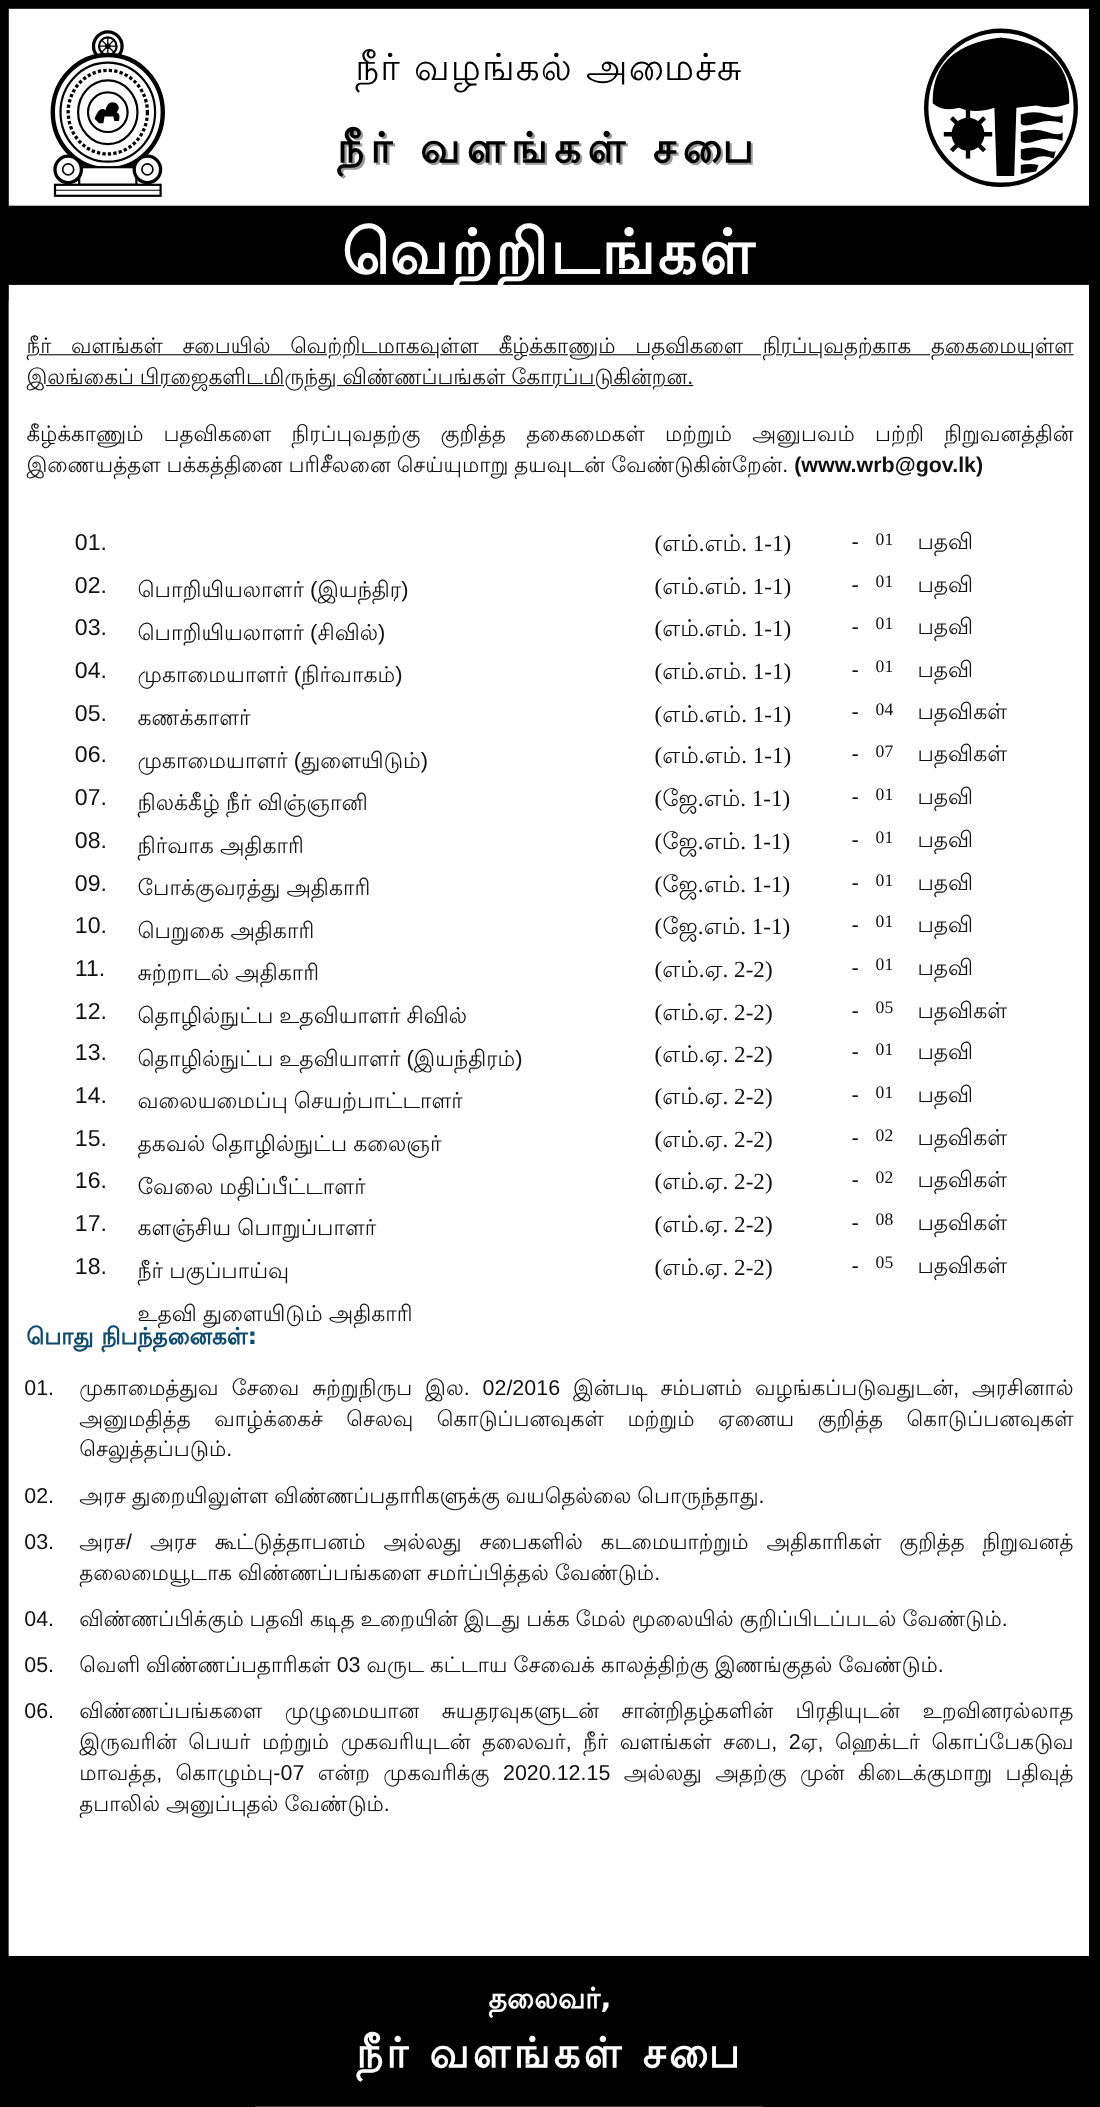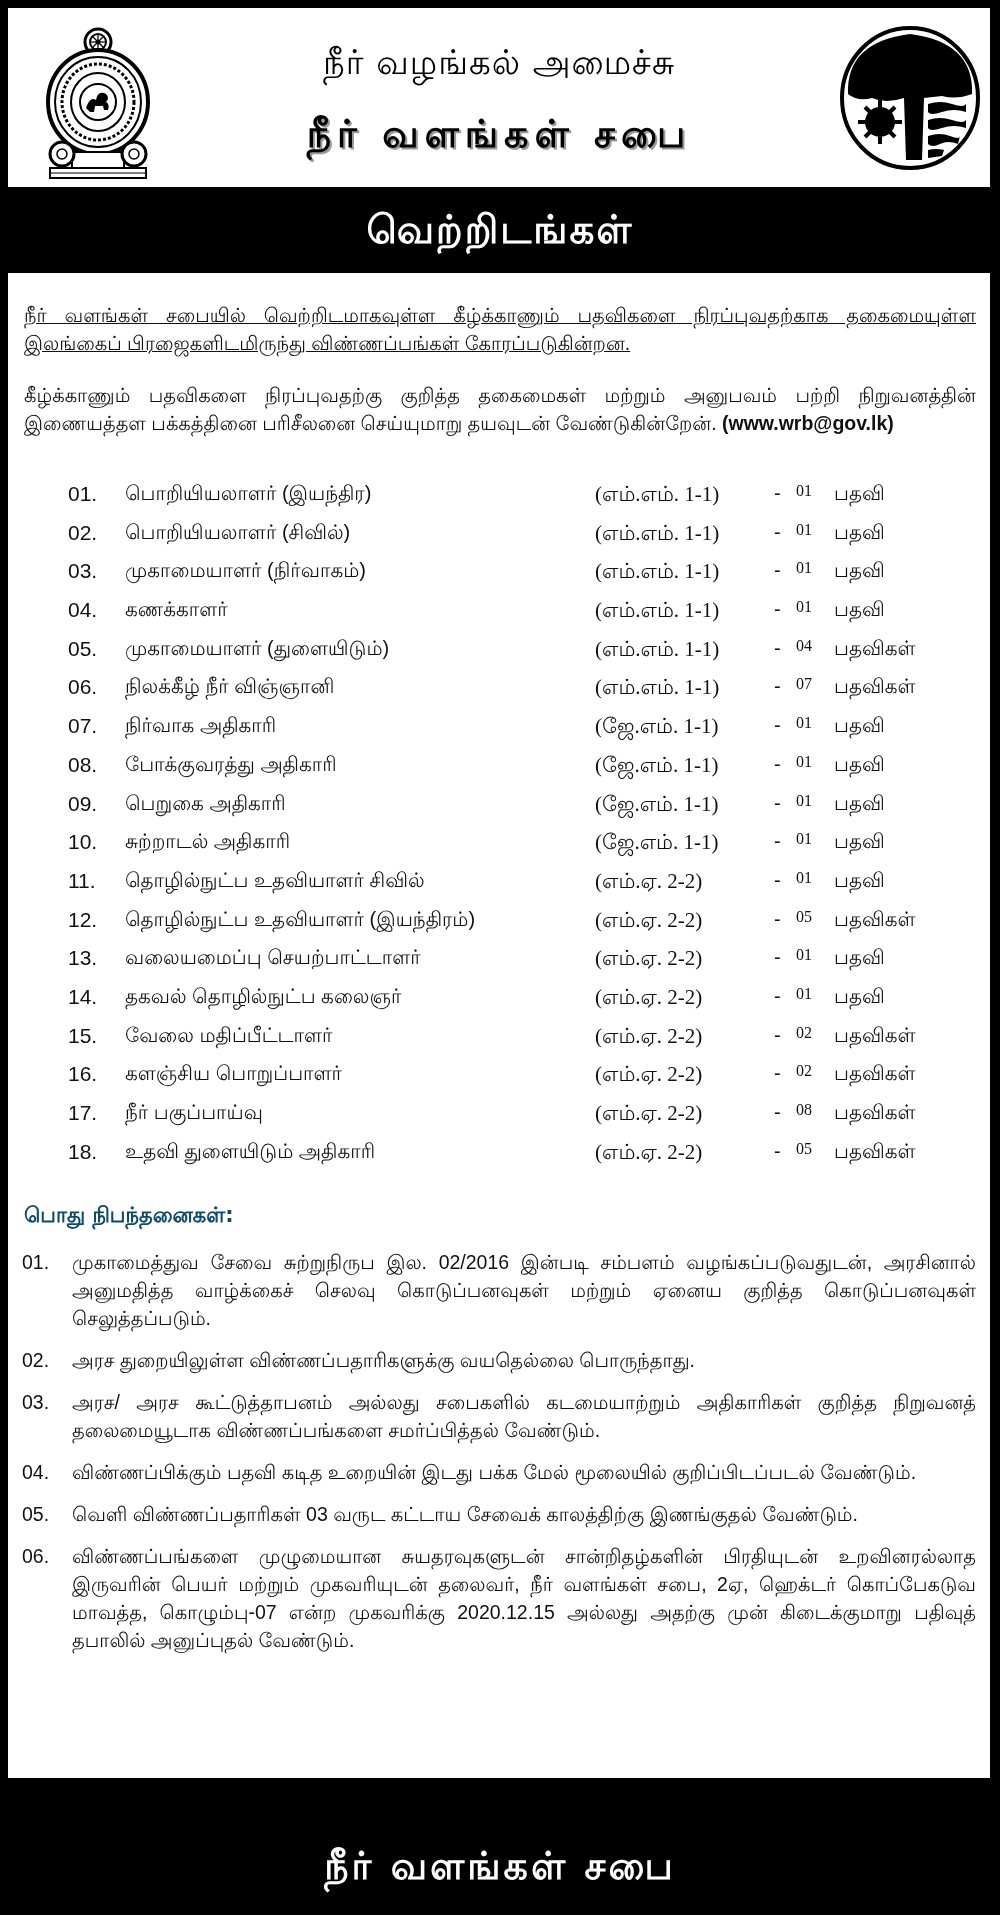--- a/index.html
+++ b/index.html
@@ -21,42 +21,42 @@
     font-size: 34px; font-weight: normal; letter-spacing: 1px; color: #000;
     font-family: "DejaVu Sans", sans-serif;
   }
   .board {
     position: absolute; left: 0; width: 982px; top: 104px; text-align: center;
     font-size: 38px; font-weight: bold; letter-spacing: 6px; color: #000;
     text-shadow: 2px 2px 0 #9a9a9a;
     font-family: "DejaVu Sans", sans-serif;
   }
   .banner {
-    position: absolute; left: -8px; top: 179px; width: 1000px; height: 86px;
+    position: absolute; left: -8px; top: 179px; width: 1000px; height: 72px;
     background: #000; color: #fff; text-align: center;
-    font-size: 39px; font-weight: bold; line-height: 86px; letter-spacing: 2px;
+    font-size: 56px; font-weight: bold; line-height: 86px; letter-spacing: 2px;
     font-family: "DejaVu Sans", sans-serif;
   }
   .white2 { position: absolute; left: 0; top: 265px; width: 982px; height: 1505px; background:#fff; }
 
   .para {
     position: absolute; left: 16px; width: 952px;
     font-family: "Liberation Sans Narrow", "Liberation Sans", sans-serif;
     font-size: 19.5px; line-height: 28px; text-align: justify; text-align-last: left;
     color: #111;
   }
   .p1 { top: 293px; text-decoration: underline; }
   .p2 { top: 373px; }
   .url { font-weight: bold; font-family: "Liberation Sans", sans-serif; }
 
   .positions { position: absolute; left: 0; top: 470px; width: 982px; }
   .pos-row { position: relative; height: 38.7px; font-family: "Liberation Sans", sans-serif; font-size: 20px; color: #111; }
   .pos-row span { position: absolute; top: 4px; white-space: nowrap; }
   .pos-num { left: 60px; font-size: 21px; }
-  .pos-title { left: 117px; }
+  .pos-title { left: 117px; margin-top: 44px; }
   .pos-grade { left: 587px; font-family: "Liberation Serif", serif; font-size: 21px; }
   .pos-dash { left: 766px; }
   .pos-count { left: 788px; font-family: "Liberation Serif", serif; font-size: 16px; }
   .pos-unit { left: 826px; }
 
   .cond-heading {
     position: absolute; left: 16px; top: 1195px;
     font-size: 21px; font-weight: bold; font-family: "DejaVu Sans", sans-serif; color: #0c4a6e;
   }
   .conds { position: absolute; left: 0; top: 1240px; width: 982px; }
@@ -303,15 +303,16 @@
           <span class="cond-text">வெளி விண்ணப்பதாரிகள் 03 வருட கட்டாய சேவைக் காலத்திற்கு இணங்குதல் வேண்டும்.</span>
         </div>
         <div class="cond">
           <span class="cond-num">06.</span>
           <span class="cond-text">விண்ணப்பங்களை முழுமையான சுயதரவுகளுடன் சான்றிதழ்களின் பிரதியுடன் உறவினரல்லாத இருவரின் பெயர் மற்றும் முகவரியுடன் தலைவர், நீர் வளங்கள் சபை, 2ஏ, ஹெக்டர் கொப்பேகடுவ மாவத்த, கொழும்பு-07 என்ற முகவரிக்கு 2020.12.15 அல்லது அதற்கு முன் கிடைக்குமாறு பதிவுத் தபாலில் அனுப்புதல் வேண்டும்.</span>
         </div>
       </div>
   </div>
 
   <div class="footer">
+    <div class="sign-title">தலைவர்,</div>
     <div class="sign-org">நீர் வளங்கள் சபை</div>
   </div>
 </div>
 
 </body></html>

